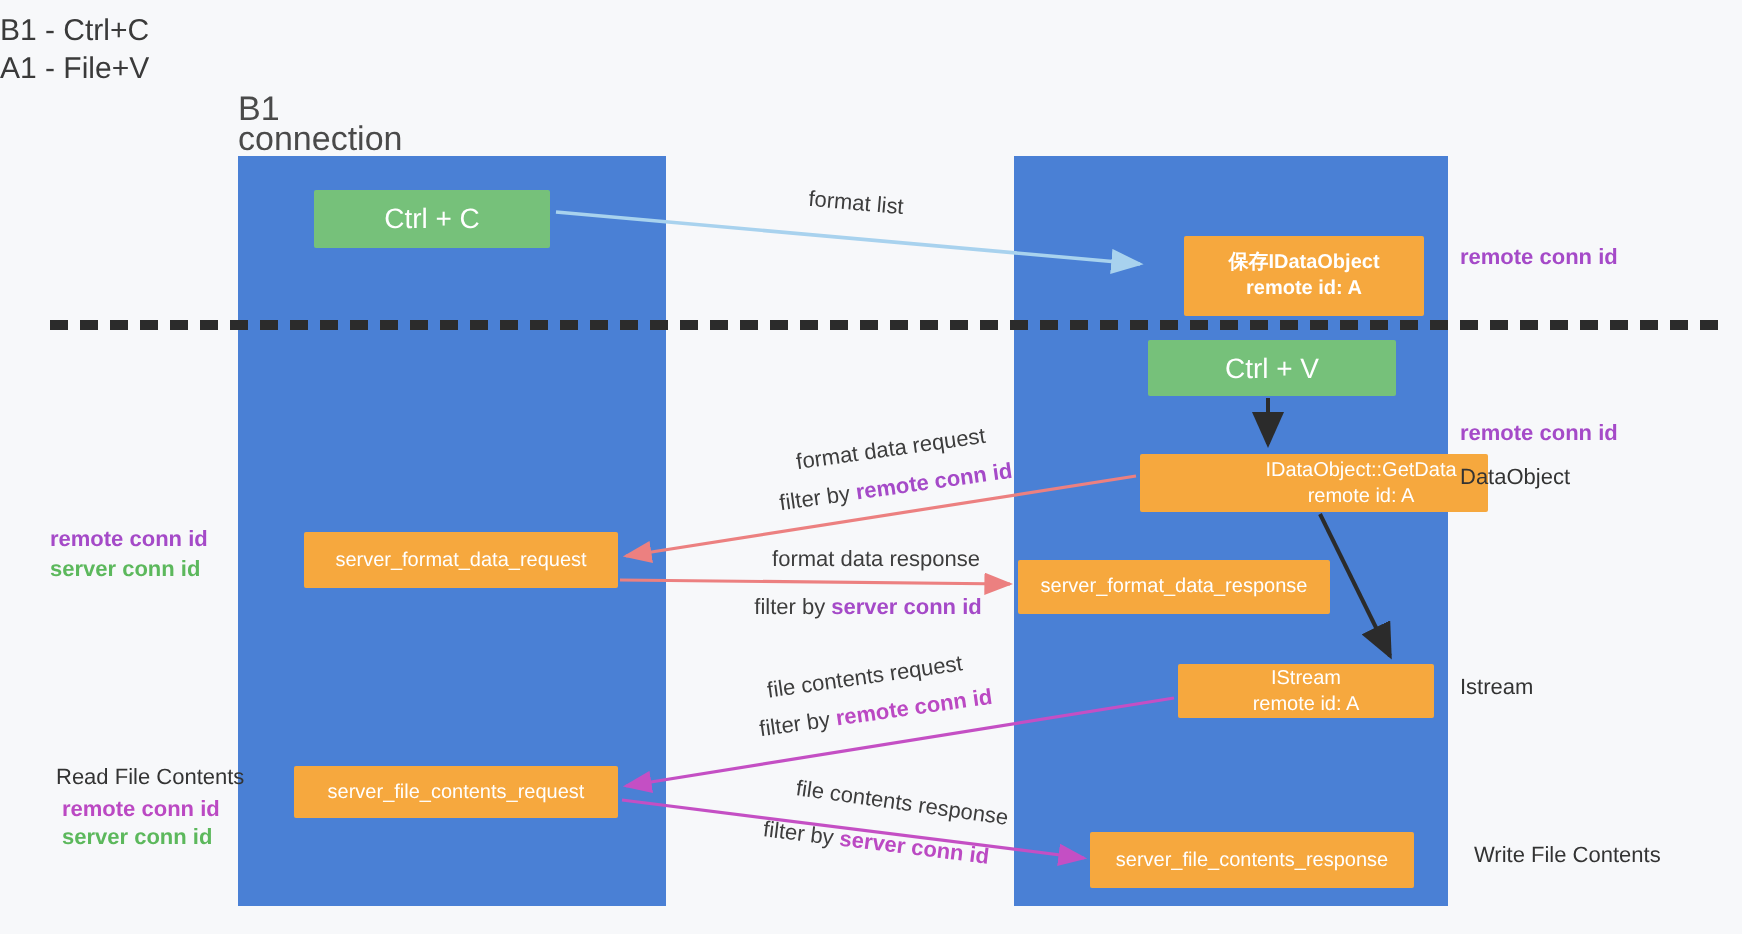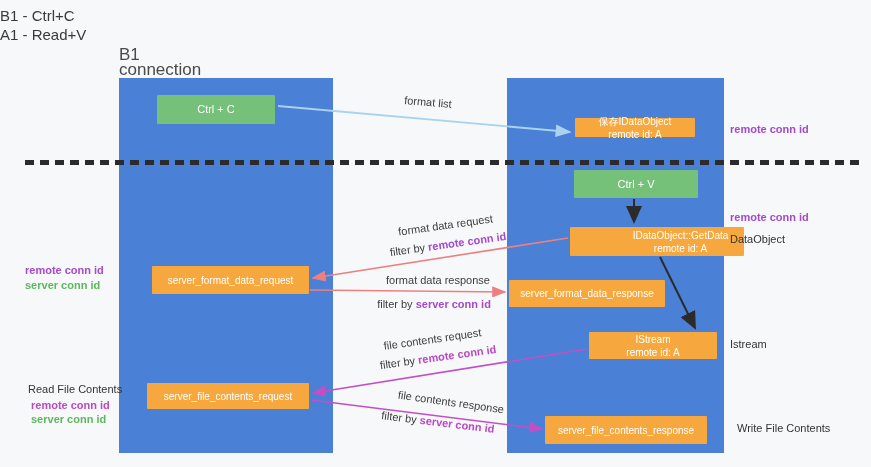--- a/index.html
+++ b/index.html
@@ -13,26 +13,26 @@
   #lane-left{left:119px;width:214px;}
   #lane-right{left:507px;width:217px;}
   #header-left{left:119px;width:214px;top:47px;}
   #header-right{left:507px;width:217px;top:47px;}
 
   .divider{position:absolute;left:25px;top:160px;width:838px;height:5px;
     background:repeating-linear-gradient(90deg,#2b2b2b 0 9px,transparent 9px 15px);}
 
   .node{position:absolute;display:flex;flex-direction:column;align-items:center;justify-content:center;
     color:#fff;text-align:center;border-radius:1px;line-height:13px;}
-  .node.green{background:#76c17a;font-size:11px;}
+  .node.green{background:#76c17a;font-size:14px;}
   .node.orange{background:#f6a83e;font-size:10px;}
   .node .l1,.node .l2{display:block;}
 
   #node-ctrl-c{left:157px;top:95px;width:118px;height:29px;}
-  #node-save-dataobject{left:575px;top:118px;width:120px;height:19px;}
+  #node-save-dataobject{left:592px;top:118px;width:120px;height:40px;font-weight:bold;}
   #node-ctrl-v{left:574px;top:170px;width:124px;height:28px;}
   #node-getdata{left:570px;top:227px;width:127px;height:29px;padding-left:47px;}
   #node-format-request{left:152px;top:266px;width:157px;height:28px;justify-content:center;}
   #node-format-response{left:509px;top:280px;width:156px;height:27px;}
   #node-istream{left:589px;top:332px;width:128px;height:27px;}
   #node-file-request{left:147px;top:383px;width:162px;height:26px;}
   #node-file-response{left:545px;top:416px;width:162px;height:28px;}
 
   .edge-label{position:absolute;font-size:11px;color:#3d3d3d;text-align:center;white-space:nowrap;}
   #lbl-format-list{left:383px;top:96px;width:90px;transform:rotate(5deg);}
@@ -66,21 +66,21 @@
 
   #arrows{position:absolute;left:0;top:0;pointer-events:none;}
 </style>
 </head>
 <body>
 
 <div id="canvas">
 
   <div class="title">
     <div>B1 - Ctrl+C</div>
-    <div>A1 - Read+V</div>
+    <div>A1 - File+V</div>
   </div>
 
   <div class="lane-header" id="header-left">
     <div>B1</div>
     <div>connection</div>
   </div>
 
   <div class="lane" id="lane-left"></div>
   <div class="lane" id="lane-right"></div>
 

